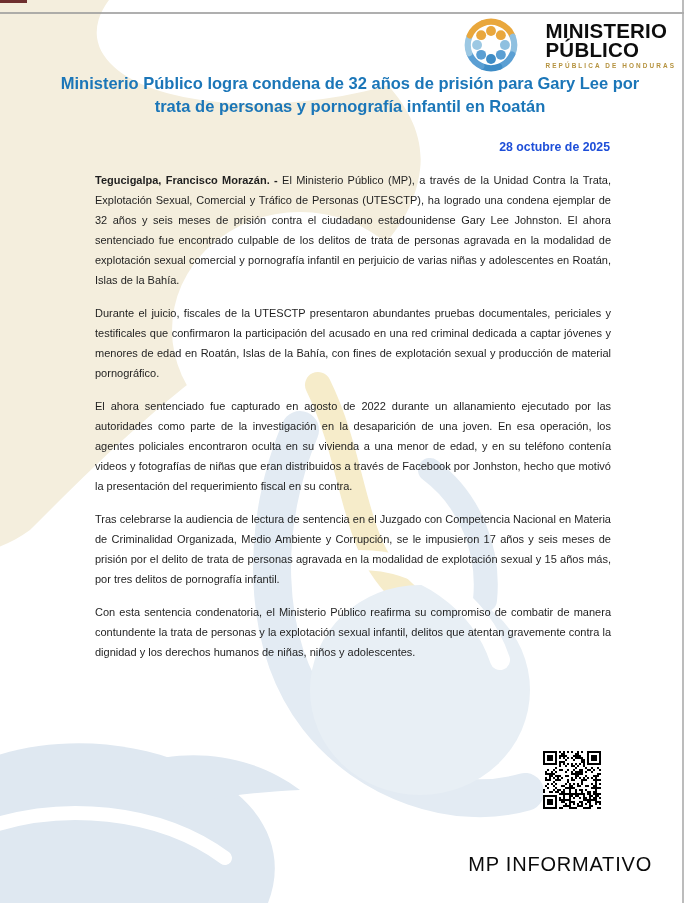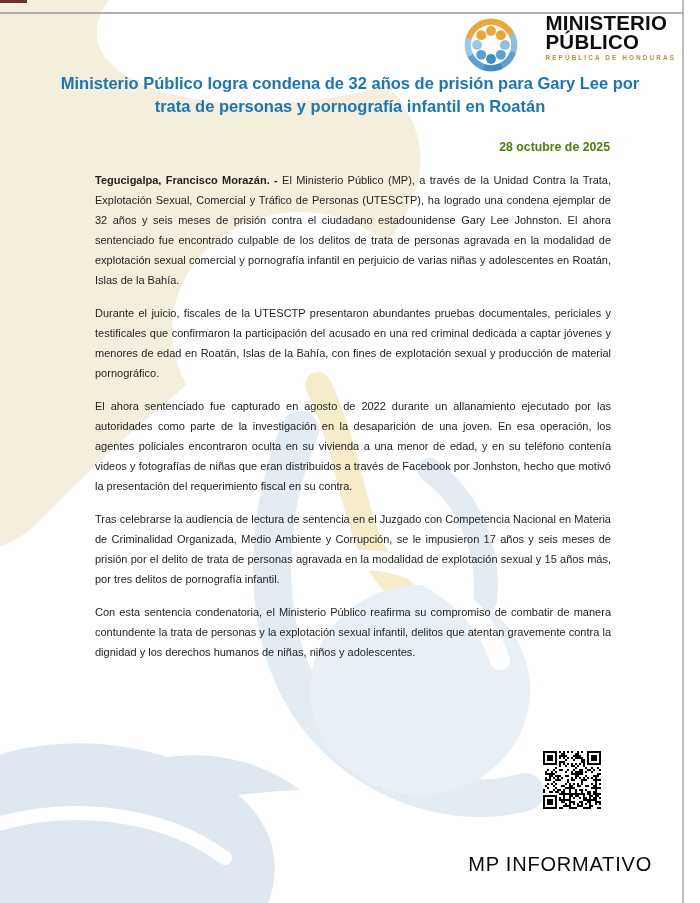--- a/index.html
+++ b/index.html
@@ -3,29 +3,29 @@
 <meta charset="utf-8">
 <style>
   html,body{margin:0;padding:0;width:700px;height:903px;overflow:hidden;background:#ffffff;}
   body{font-family:"Liberation Sans",sans-serif;color:#1c1c1c;}
   .page{position:relative;width:700px;height:903px;background:#fff;overflow:hidden;}
   .watermarks{position:absolute;left:0;top:0;z-index:0;}
   .corner-tick{position:absolute;left:0;top:0;width:27px;height:3px;background:#6e2f2f;z-index:2;}
   .rule-top{position:absolute;left:0;top:12px;width:684px;height:2px;background:#9b9b9b;opacity:.8;z-index:2;}
   .rule-right{position:absolute;left:682px;top:0;width:2px;height:903px;background:#ababab;opacity:.8;z-index:2;}
 
-  .header{position:absolute;top:13px;right:24px;display:flex;gap:23px;z-index:3;}
+  .header{position:absolute;top:13px;right:24px;display:flex;align-items:center;gap:23px;z-index:3;}
   .logo-ring{width:64px;height:64px;}
   .logo-text{display:flex;flex-direction:column;}
   .logo-name{font-size:20.5px;font-weight:700;line-height:19px;color:#0d0d0d;letter-spacing:.2px;}
   .logo-tagline{font-size:6.4px;font-weight:700;letter-spacing:2.1px;color:#b5923e;margin-top:3px;white-space:nowrap;}
 
   .headline{position:absolute;top:72px;left:60px;width:580px;margin:0;text-align:center;
     font-size:16.5px;line-height:1.4;font-weight:700;color:#1b76b8;z-index:3;}
-  .date{position:absolute;top:140px;right:90px;font-size:12.3px;font-weight:700;color:#4d7c0f;z-index:3;}
+  .date{position:absolute;top:140px;right:90px;font-size:12.3px;font-weight:700;color:#1d4ed8;z-index:3;}
 
   .body{position:absolute;top:170px;left:95px;width:516px;z-index:3;
     font-size:11px;line-height:20px;text-align:justify;color:#1f1f1f;}
   .body p{margin:0 0 13px 0;}
   .lead{font-weight:700;}
 
   .qr-wrap{position:absolute;left:543px;top:751px;width:58px;height:58px;z-index:3;background:#fff;}
   .qr{width:58px;height:58px;shape-rendering:crispEdges;}
 
   .footer{position:absolute;left:0;bottom:0;width:700px;height:72px;z-index:3;}

